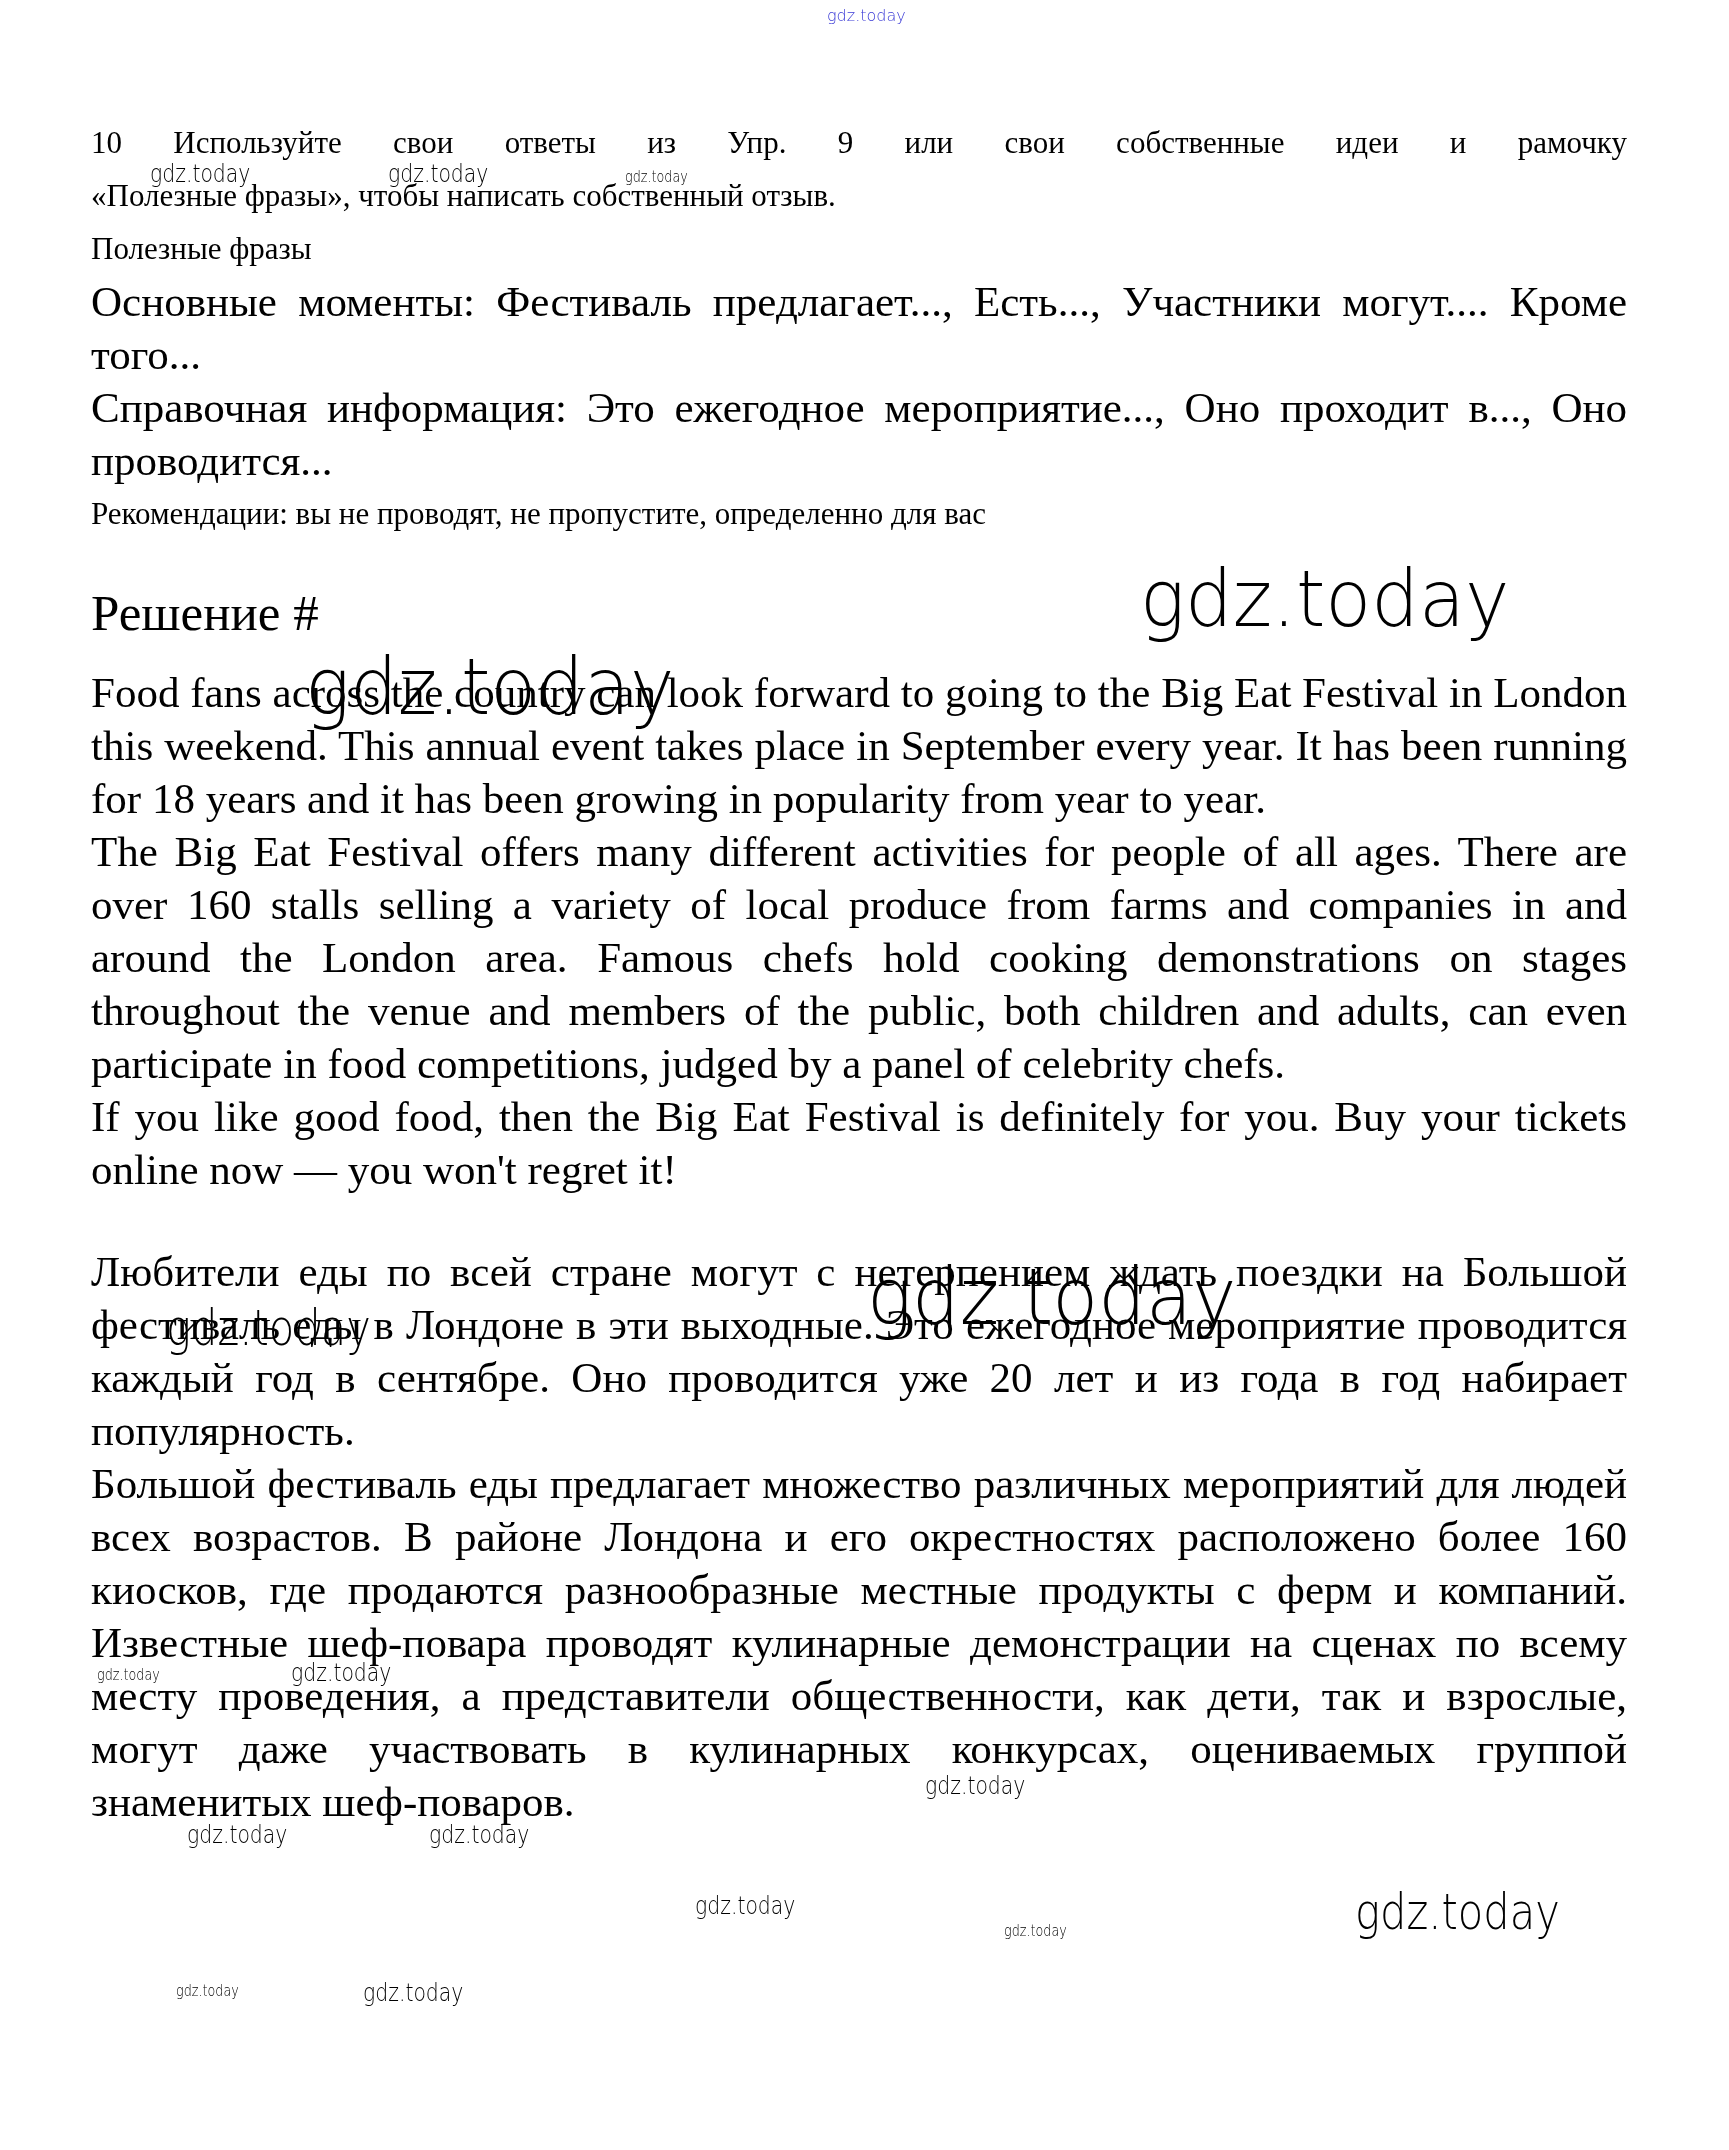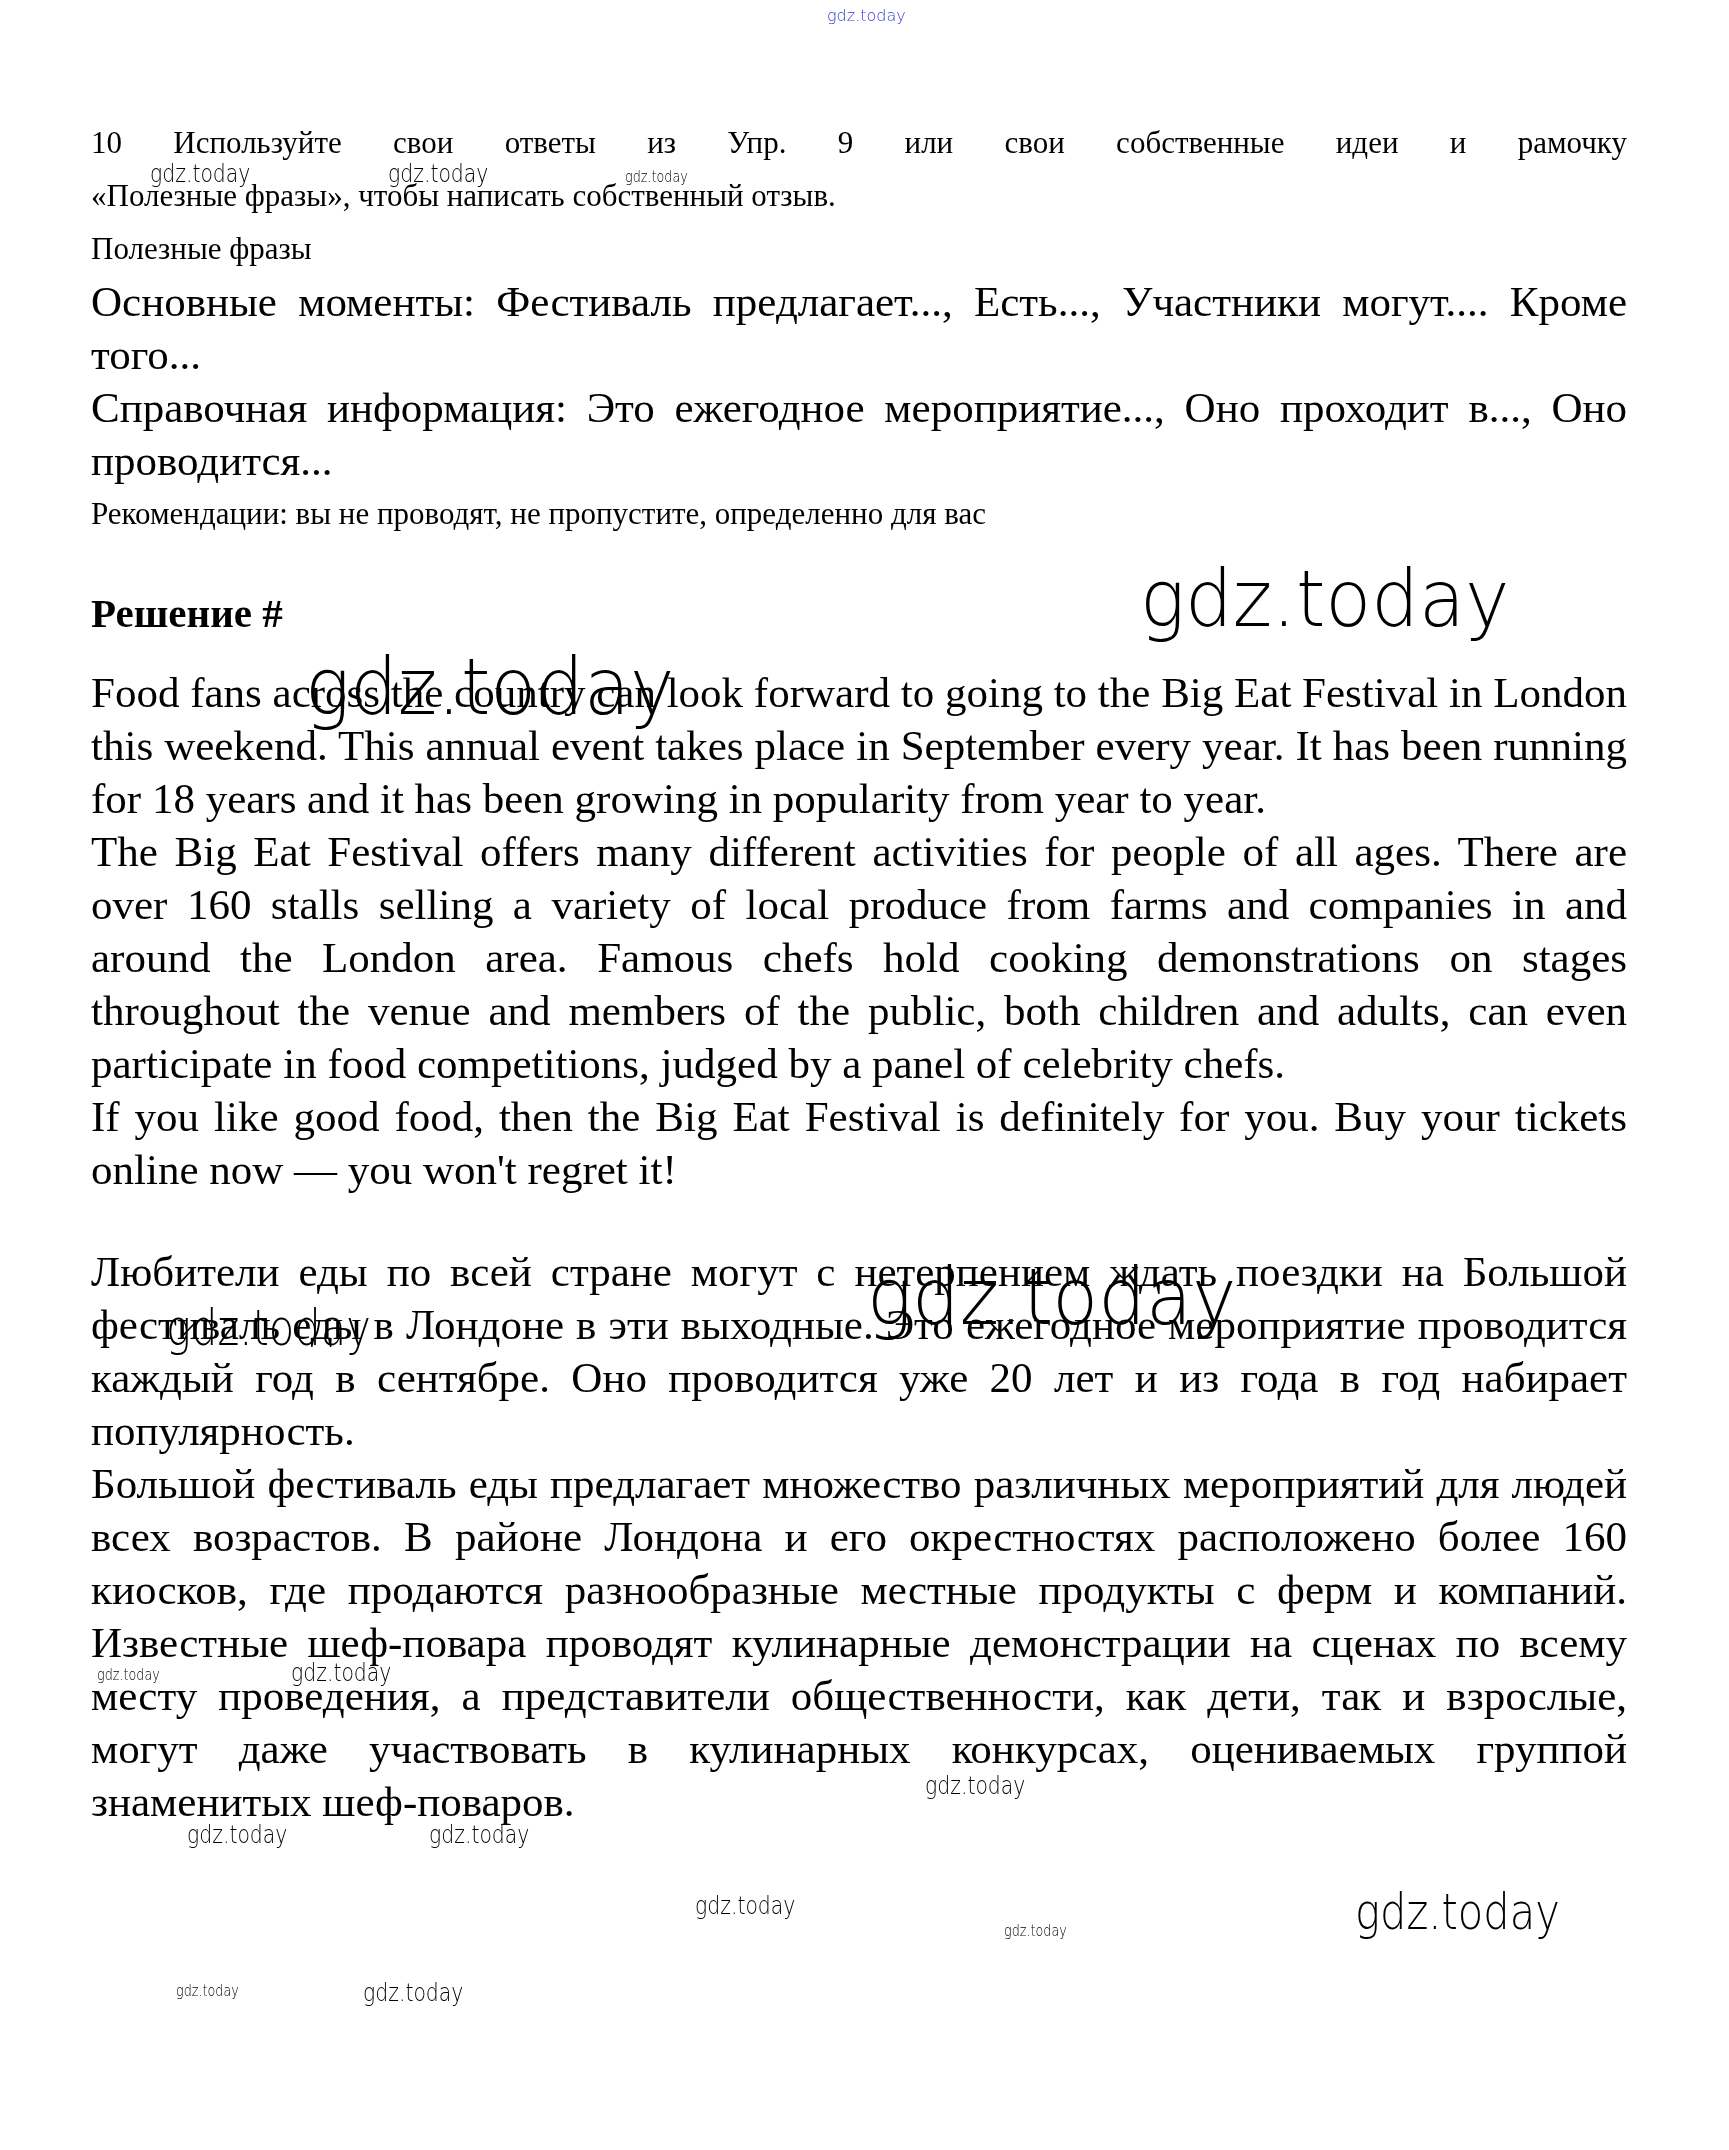--- a/index.html
+++ b/index.html
@@ -38,22 +38,22 @@
     .para {
       font-size: 43px;
       line-height: 53px;
       text-align: justify;
       margin: 0;
     }
     .task-block {
       margin: 0;
     }
     .solution-heading {
-      font-weight: bold;
-      font-size: 41px;
+      font-weight: normal;
+      font-size: 51px;
       line-height: 53px;
       margin: 47px 0 32px 0;
       height: 47px;
     }
     .gap-en-ru {
       height: 49px;
     }
     .wm {
       position: absolute;
       font-family: "DejaVu Sans", sans-serif;

